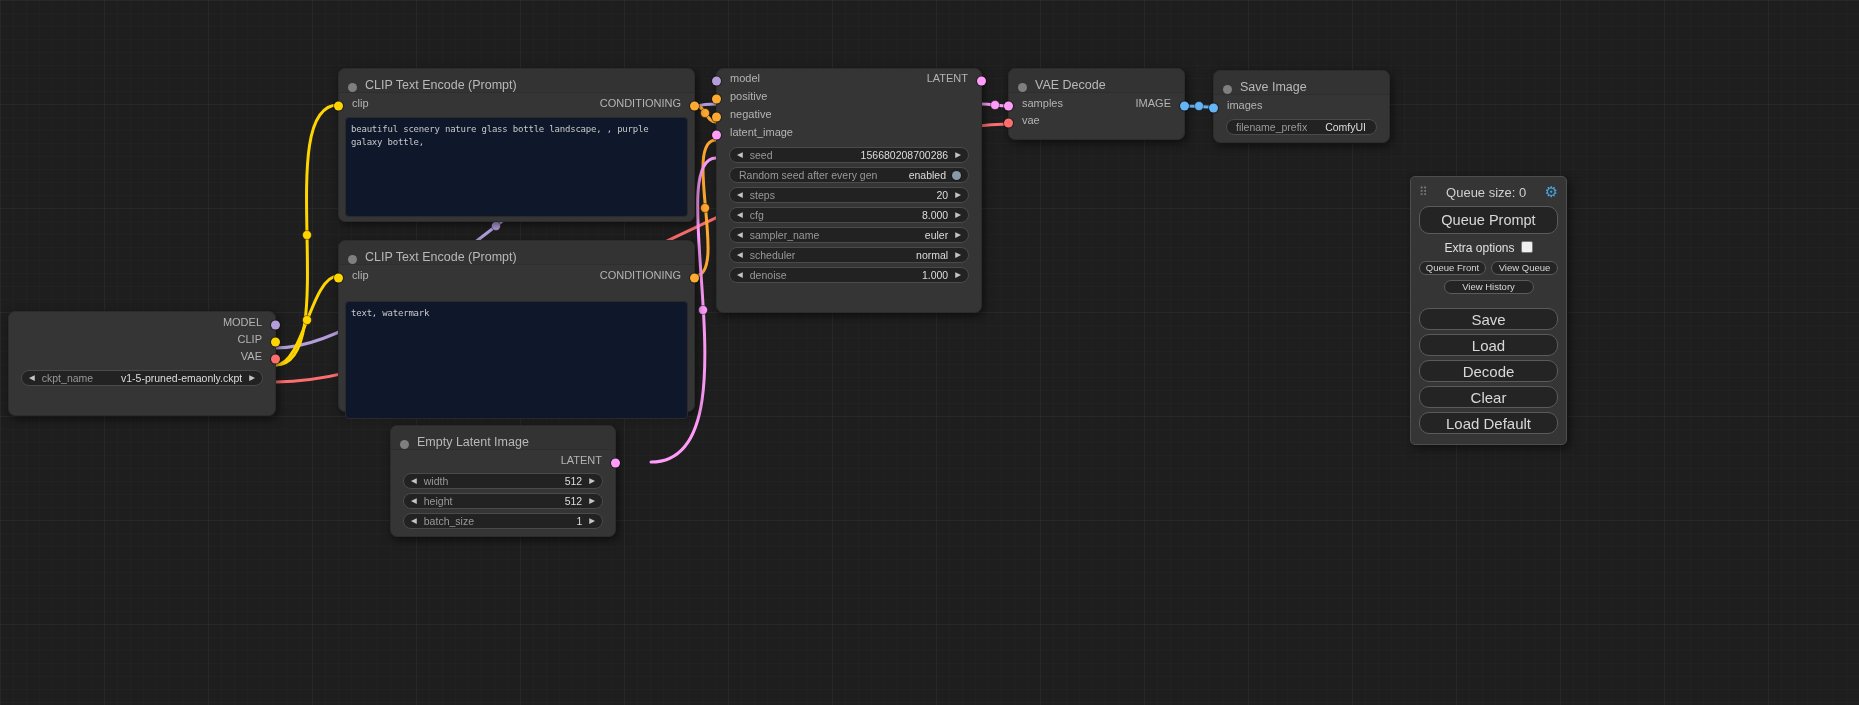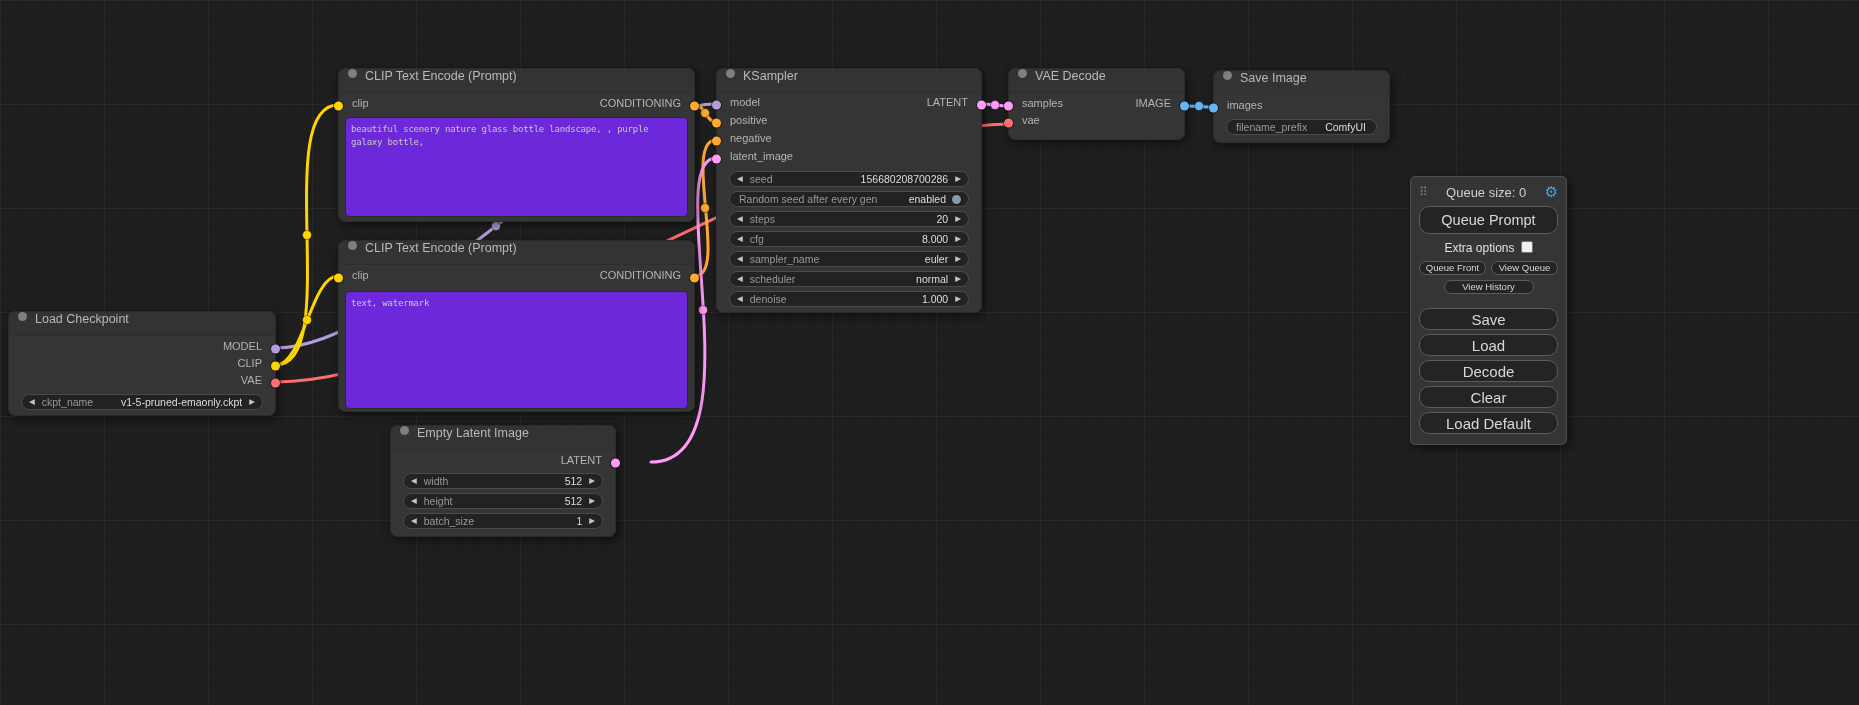--- a/index.html
+++ b/index.html
@@ -17,21 +17,21 @@
       linear-gradient(90deg, rgba(255,255,255,0.013) 1px, transparent 1px);
     background-size:104px 104px,104px 104px,13px 13px,13px 13px;
   }
   #wires{position:absolute;left:0;top:0;z-index:1}
   .wire{fill:none;stroke-width:3;stroke-linecap:round}
   .wire-dot{stroke:rgba(0,0,0,0.4);stroke-width:1}
 
   
   .node{position:absolute;z-index:2;background:#353535;border-radius:7px;
     box-shadow:2px 3px 10px rgba(0,0,0,0.55);font-size:11px;color:#b0b0b0;border:1px solid #2c2c2c}
-  .node-title{height:24px;background:#333333;border-radius:6px 6px 0 0;display:flex;align-items:flex-start;
+  .node-title{height:24px;background:#333333;border-radius:6px 6px 0 0;display:flex;align-items:flex-end;
     padding:0 9px;gap:8px;border-bottom:1px solid #2e2e2e}
   .title-dot{width:9px;height:9px;border-radius:50%;background:#7f7f7f;flex:none}
   .title-text{font-size:12.5px;color:#b8b8b8;white-space:nowrap}
 
   .port-row{position:relative;height:18px;display:flex;align-items:flex-start}
   .row17{height:17px}
   .in-label{margin-left:13px;color:#b4b4b4;font-size:11px}
   .out-label{margin-left:auto;margin-right:13px;color:#b4b4b4;font-size:11px}
   .port-dot{position:absolute;top:50%;width:9px;height:9px;border-radius:50%;transform:translateY(-50%);
     box-shadow:0 0 0 1px rgba(15,15,15,0.55)}
@@ -47,21 +47,21 @@
   .widget{height:16px;margin:4px 12px 0;background:#222222;border:1px solid #4a4a4a;border-radius:9px;
     display:flex;align-items:center;padding:0 7px;font-size:10.5px}
   .arrow{font-size:7.5px;color:#c4c4c4;line-height:1;flex:none}
   .wlabel{margin-left:7px;color:#999;white-space:nowrap}
   .wvalue{margin-left:auto;margin-right:7px;color:#ddd;white-space:nowrap}
   .no-arrows .wlabel{margin-left:2px}
   .no-arrows .wvalue{margin-right:3px}
   .toggle-dot{width:9px;height:9px;border-radius:50%;background:var(--c-toggle);flex:none;margin-left:3px;
     box-shadow:0 0 0 1px rgba(15,15,15,0.4)}
 
-  .prompt-box{position:absolute;left:6px;right:6px;background:#6d28d9;border-radius:4px;border:1px solid #2a2a2a;
+  .prompt-box{position:absolute;left:6px;right:6px;background:#0f172a;border-radius:4px;border:1px solid #2a2a2a;
     padding:5px 3px 5px 5px;font-family:"DejaVu Sans Mono",monospace;font-size:9px;letter-spacing:-0.2px;
     line-height:1.45;color:#c8c8c8;white-space:pre-wrap;overflow:hidden}
 
   
   #queue-panel{position:absolute;left:1410px;top:176px;width:157px;z-index:5;background:#353535;
     border:1px solid #4e4e4e;border-radius:5px;box-shadow:3px 3px 10px rgba(0,0,0,0.5);
     padding:6px 8px 10px;color:#ddd}
   .qp-header{display:flex;align-items:center;justify-content:space-between;height:18px;margin-bottom:5px}
   .drag-handle{color:#7a7a7a;font-size:12px;cursor:grab}
   .queue-size{color:#cfcfcf;font-size:13px}
@@ -98,24 +98,20 @@
     <circle class="wire-dot" style="fill:var(--c-clip)" cx="307" cy="320" r="4.5"></circle>
     <circle class="wire-dot" style="fill:var(--c-vae)" cx="642" cy="253" r="4.5"></circle>
     <circle class="wire-dot" style="fill:var(--c-cond)" cx="705" cy="113" r="4.5"></circle>
     <circle class="wire-dot" style="fill:var(--c-cond)" cx="705" cy="208" r="4.5"></circle>
     <circle class="wire-dot" style="fill:var(--c-latent)" cx="703" cy="310" r="4.5"></circle>
     <circle class="wire-dot" style="fill:var(--c-latent)" cx="995" cy="105" r="4.5"></circle>
     <circle class="wire-dot" style="fill:var(--c-image)" cx="1199" cy="106" r="4.5"></circle>
   </svg>
 
   <div class="node" style="left:8px;top:311px;width:268px;height:105px">
-    <div class="node-title">
-      <span class="title-dot"></span>
-      <span class="title-text">Load Checkpoint</span>
-    </div>
     <div style="margin-top:4px">
       <div class="port-row row17">
         <span class="out-label">MODEL</span>
         <span class="port-dot out-dot dot-model"></span>
       </div>
       <div class="port-row row17">
         <span class="out-label">CLIP</span>
         <span class="port-dot out-dot dot-clip"></span>
       </div>
       <div class="port-row row17">
@@ -149,21 +145,21 @@
     <div class="node-title">
       <span class="title-dot"></span>
       <span class="title-text">CLIP Text Encode (Prompt)</span>
     </div>
     <div class="port-row" style="margin-top:4px">
       <span class="port-dot in-dot dot-clip"></span>
       <span class="in-label">clip</span>
       <span class="out-label">CONDITIONING</span>
       <span class="port-dot out-dot dot-cond"></span>
     </div>
-    <div class="prompt-box" style="top:50px;height:118px">text, watermark</div>
+    <div class="prompt-box" style="top:60px;height:118px">text, watermark</div>
   </div>
 
   <div class="node" style="left:390px;top:425px;width:226px;height:112px">
     <div class="node-title">
       <span class="title-dot"></span>
       <span class="title-text">Empty Latent Image</span>
     </div>
     <div class="port-row" style="margin-top:4px">
       <span class="out-label">LATENT</span>
       <span class="port-dot out-dot dot-latent"></span>
@@ -182,24 +178,20 @@
     </div>
     <div class="widget">
       <span class="arrow">◀</span>
       <span class="wlabel">batch_size</span>
       <span class="wvalue">1</span>
       <span class="arrow">▶</span>
     </div>
   </div>
 
   <div class="node" style="left:716px;top:68px;width:266px;height:245px">
-    <div class="node-title">
-      <span class="title-dot"></span>
-      <span class="title-text">KSampler</span>
-    </div>
     <div style="margin-top:3px">
       <div class="port-row">
         <span class="port-dot in-dot dot-model"></span>
         <span class="in-label">model</span>
         <span class="out-label">LATENT</span>
         <span class="port-dot out-dot dot-latent"></span>
       </div>
       <div class="port-row">
         <span class="port-dot in-dot dot-cond"></span>
         <span class="in-label">positive</span>

